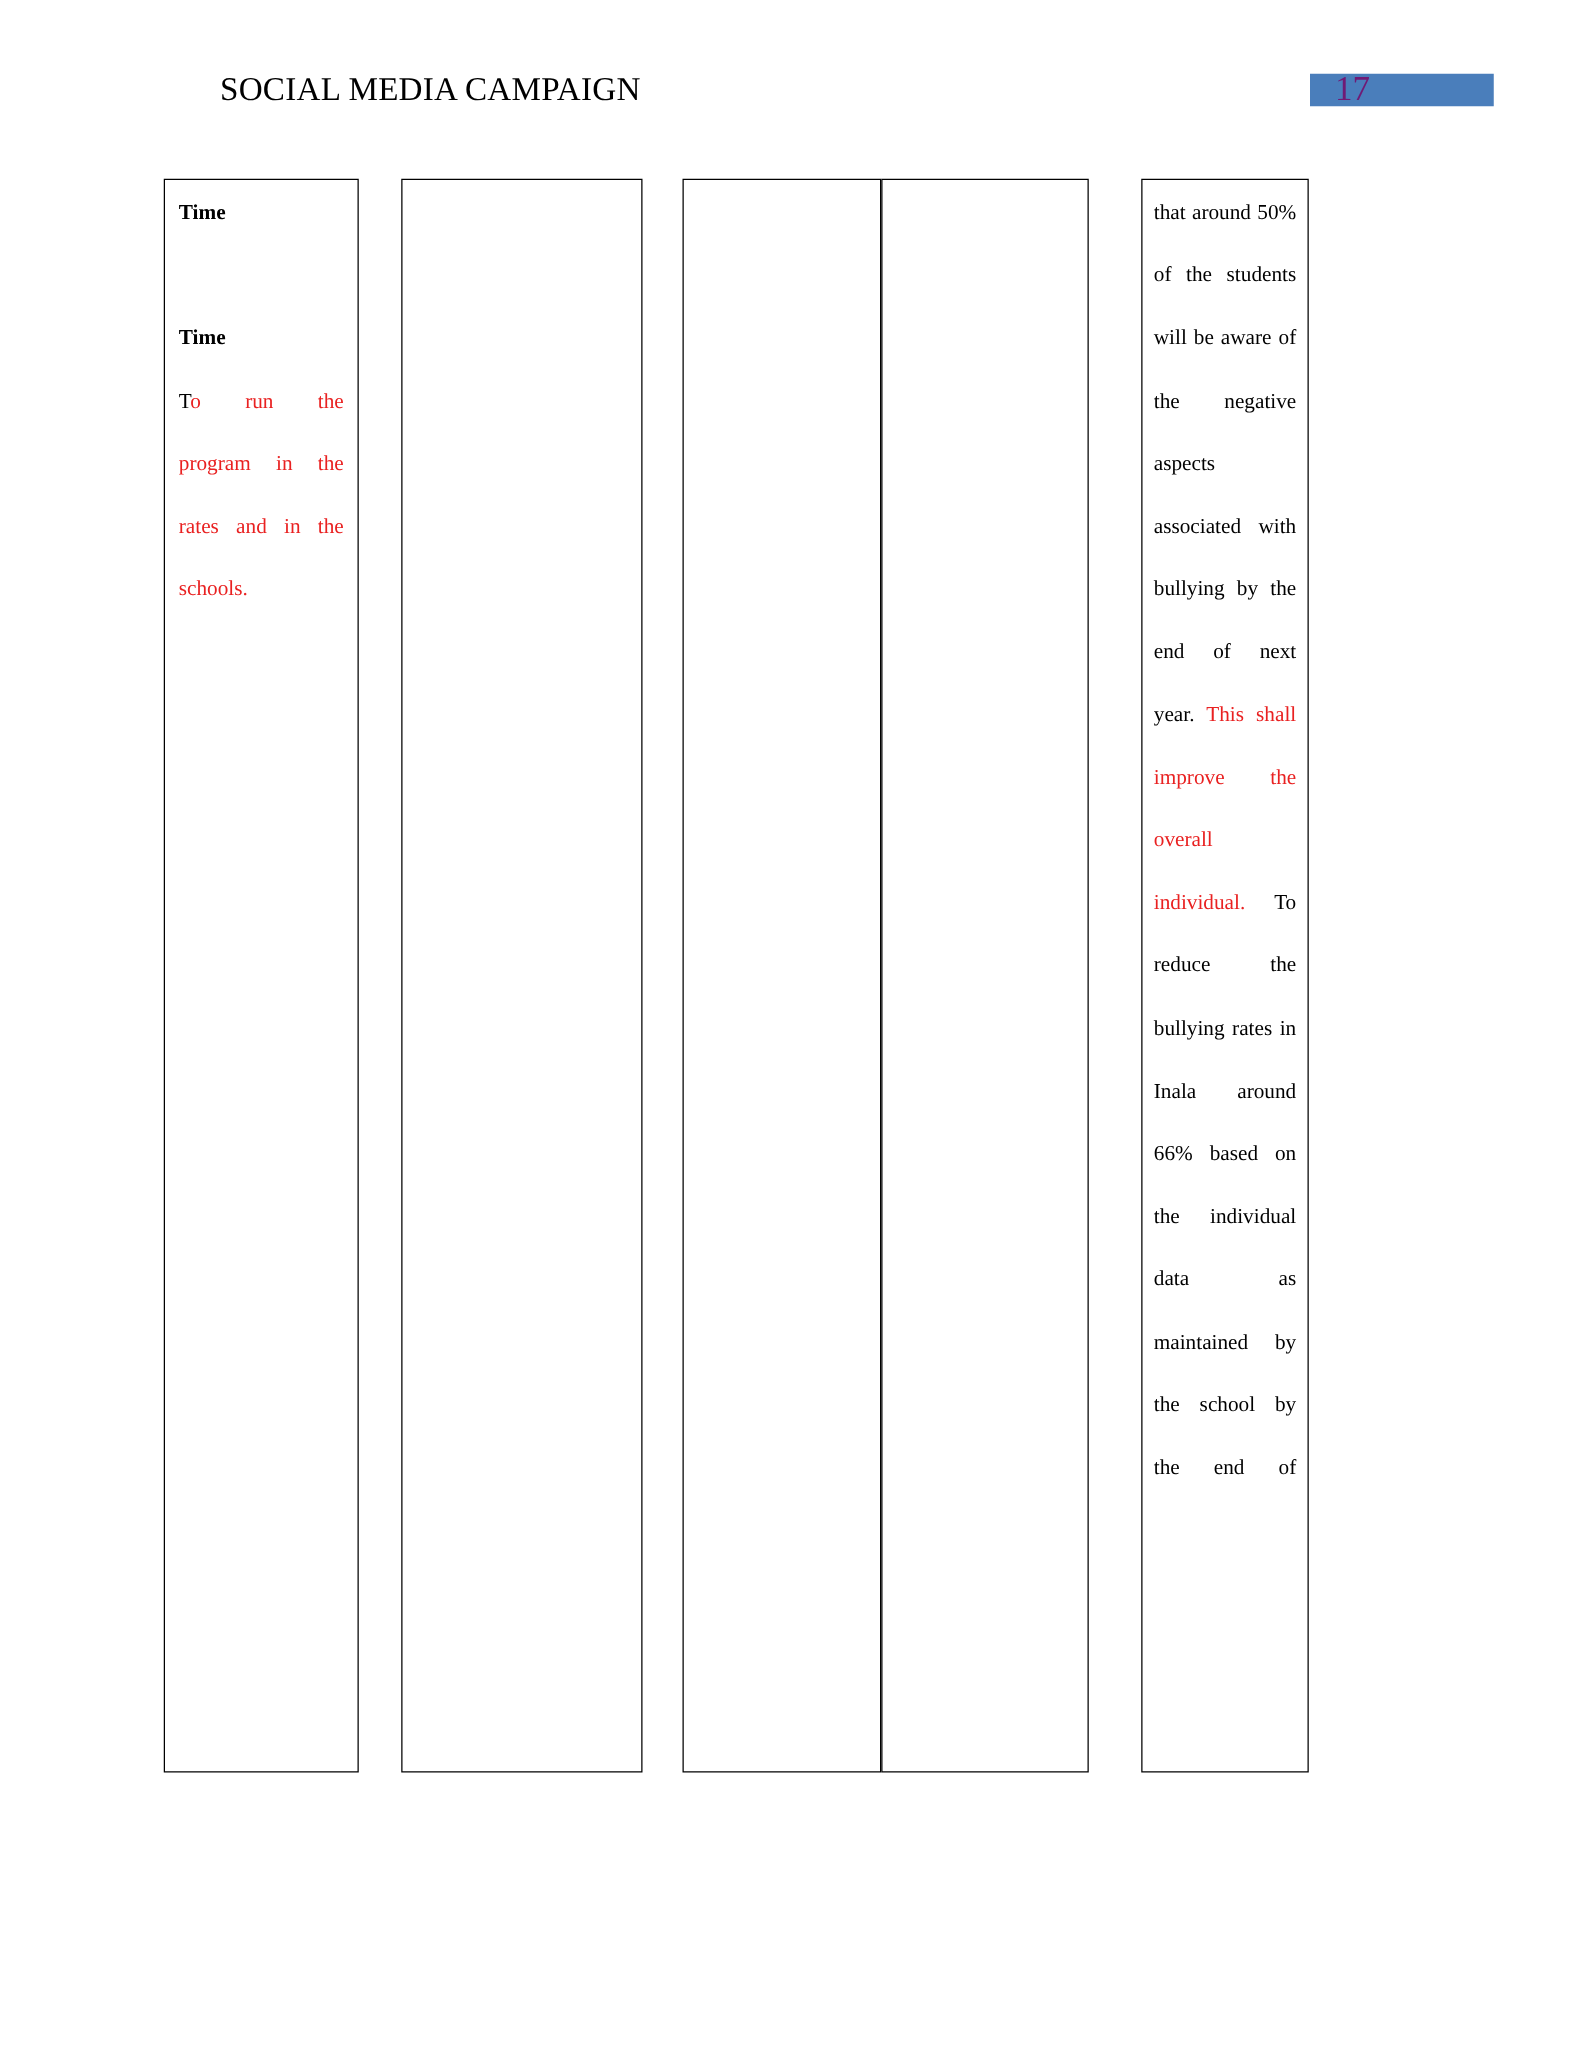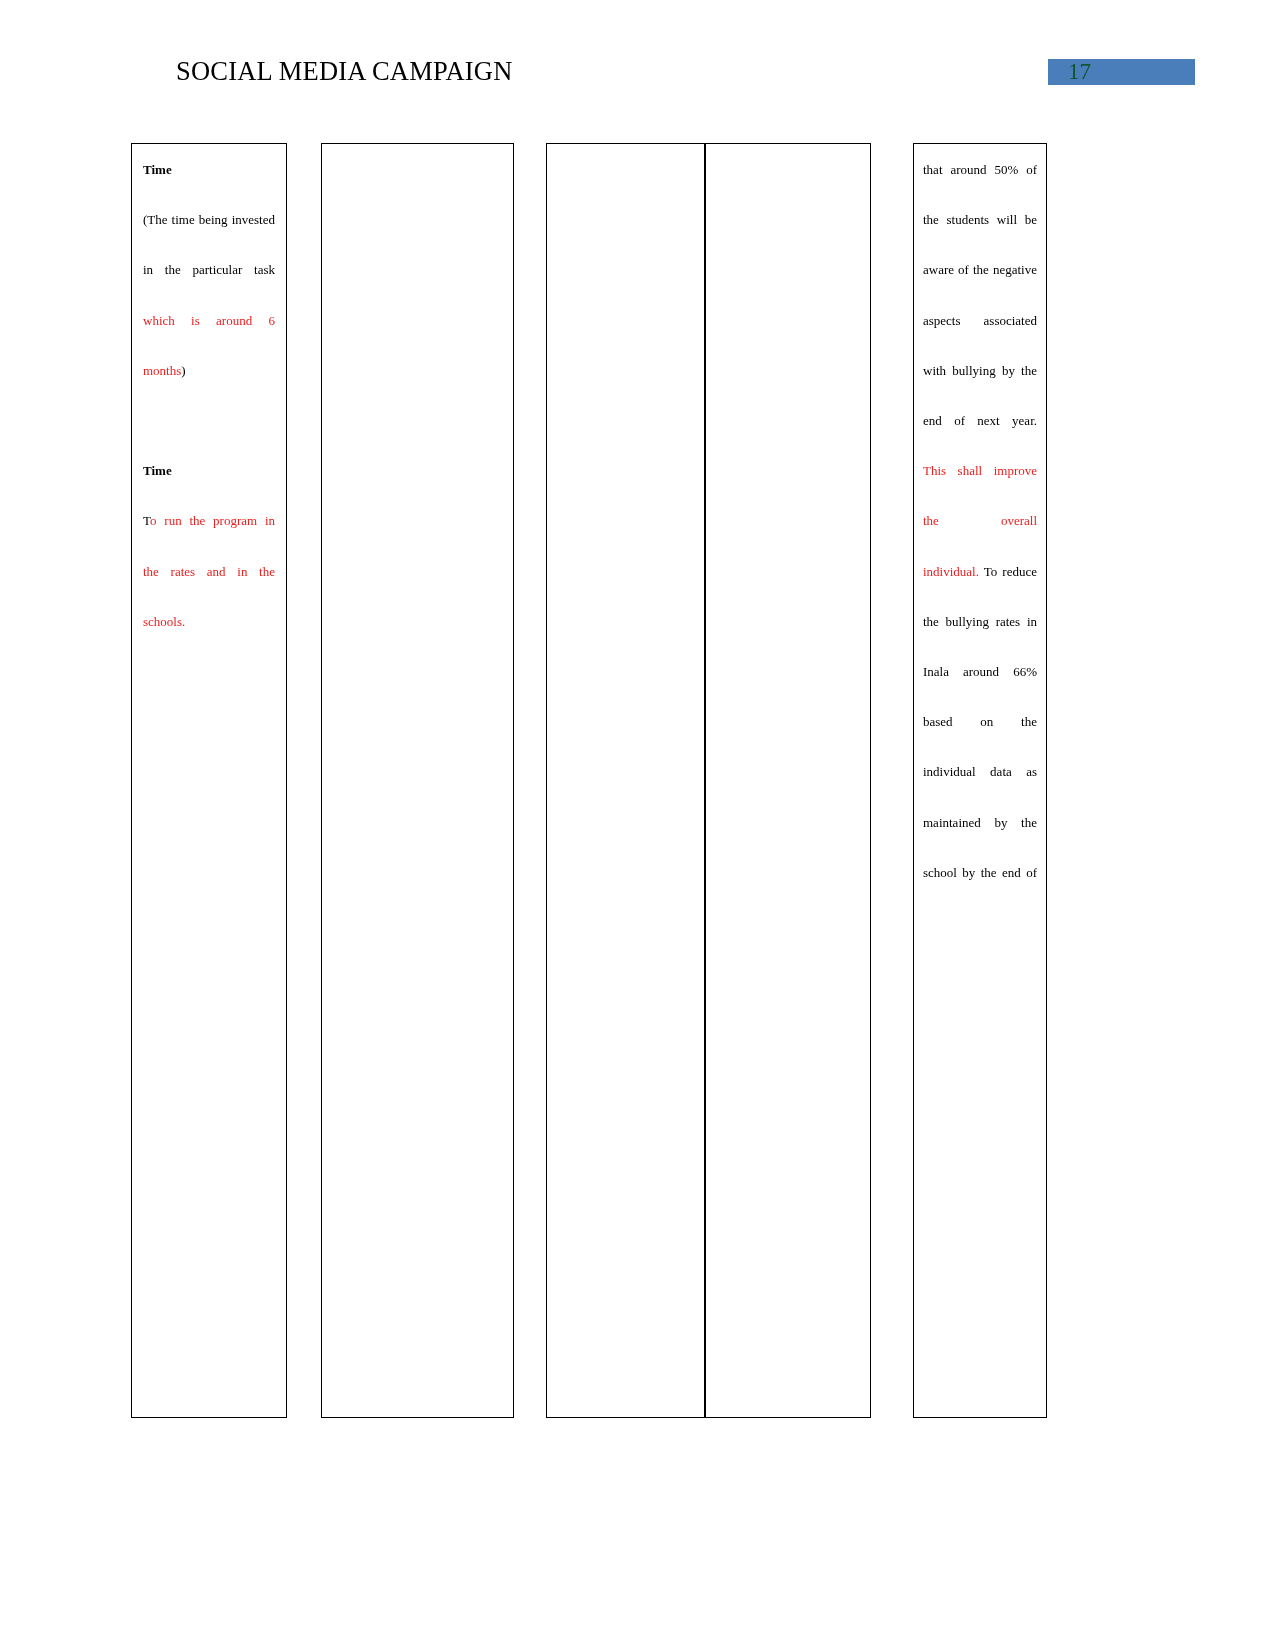--- a/index.html
+++ b/index.html
@@ -42,23 +42,23 @@
     top: 59px;
     width: 147px;
     height: 26px;
     background: #4a7ebb;
   }
   .page-number-text {
     position: absolute;
     left: 1068px;
     top: 58px;
     width: 40px;
-    font-size: 23px;
+    font-size: 28px;
     line-height: 28px;
-    color: #14532d;
+    color: #701a75;
     text-align: left;
   }
 
   
   .table-band {
     position: absolute;
     left: 0;
     top: 143px;
     width: 1275px;
     height: 1280px;
@@ -72,21 +72,21 @@
     overflow: visible;
   }
 
   .cell-inner {
     position: absolute;
     left: 11px;
     top: 1px;
     right: 11px;
     text-align: justify;
     text-align-last: justify;
-    font-size: 13px;
+    font-size: 17px;
     line-height: 50.2px;
     word-spacing: 0.5px;
     -webkit-hyphens: none;
     hyphens: none;
   }
 
   
   #cell-time-space   { left: 131px;  top: 0px; width: 156px;  height: 1275px; }
   #cell-blank-a      { left: 321px;  top: 0px; width: 193px;  height: 1275px; }
   #cell-blank-b      { left: 546px;  top: 0px; width: 159px;  height: 1275px; }
@@ -123,21 +123,20 @@
     <div class="page-number-text">17</div>
   </div>
 
   <div class="table-band">
 
     <div class="cell" id="cell-time-space">
       <div class="cell-inner">
 
         <div class="para heading">Time</div>
 
-        <div class="para"><span class="blk">(The time being invested in the particular task </span><span class="red">which is around 6 months</span><span class="blk">)</span></div>
 
         <div class="spacer-line"></div>
 
         <div class="para heading">Time</div>
 
         <div class="para last-left"><span class="blk">T</span><span class="red">o run the program in the rates and in the schools.</span></div>
 
       </div>
     </div>
 

